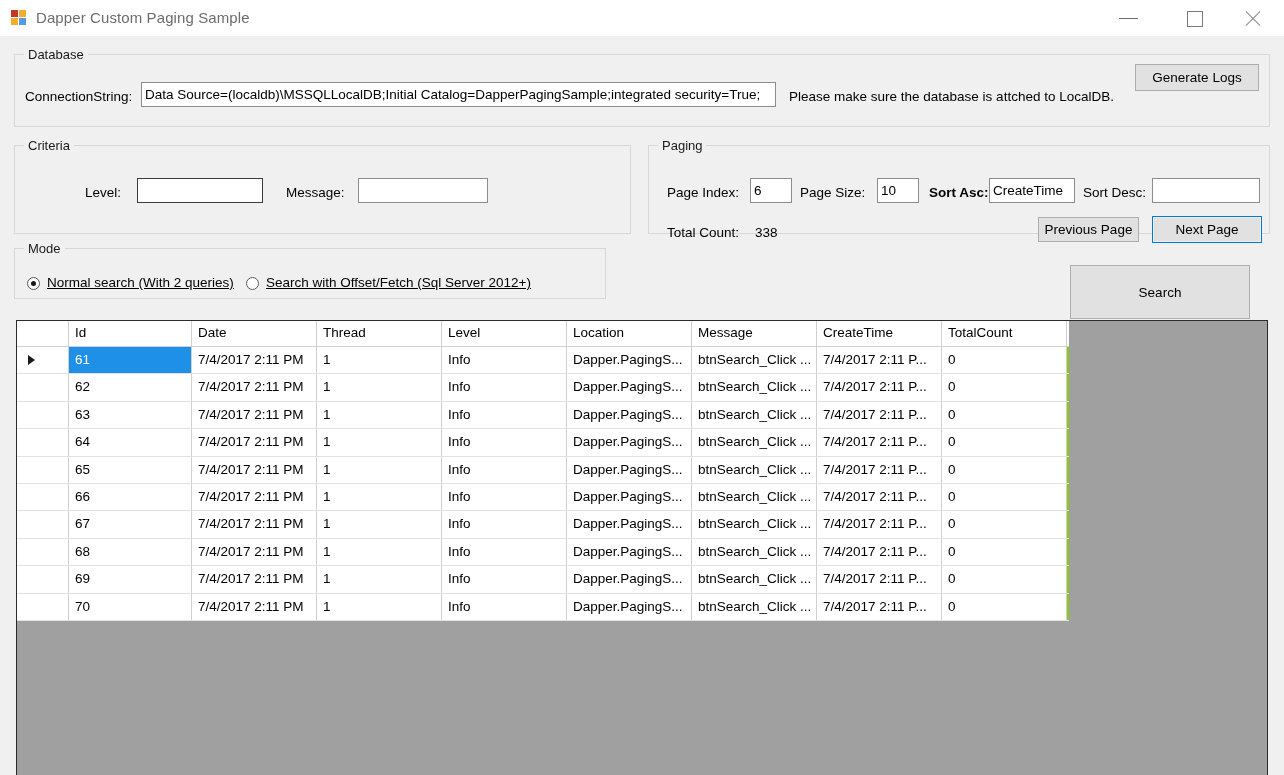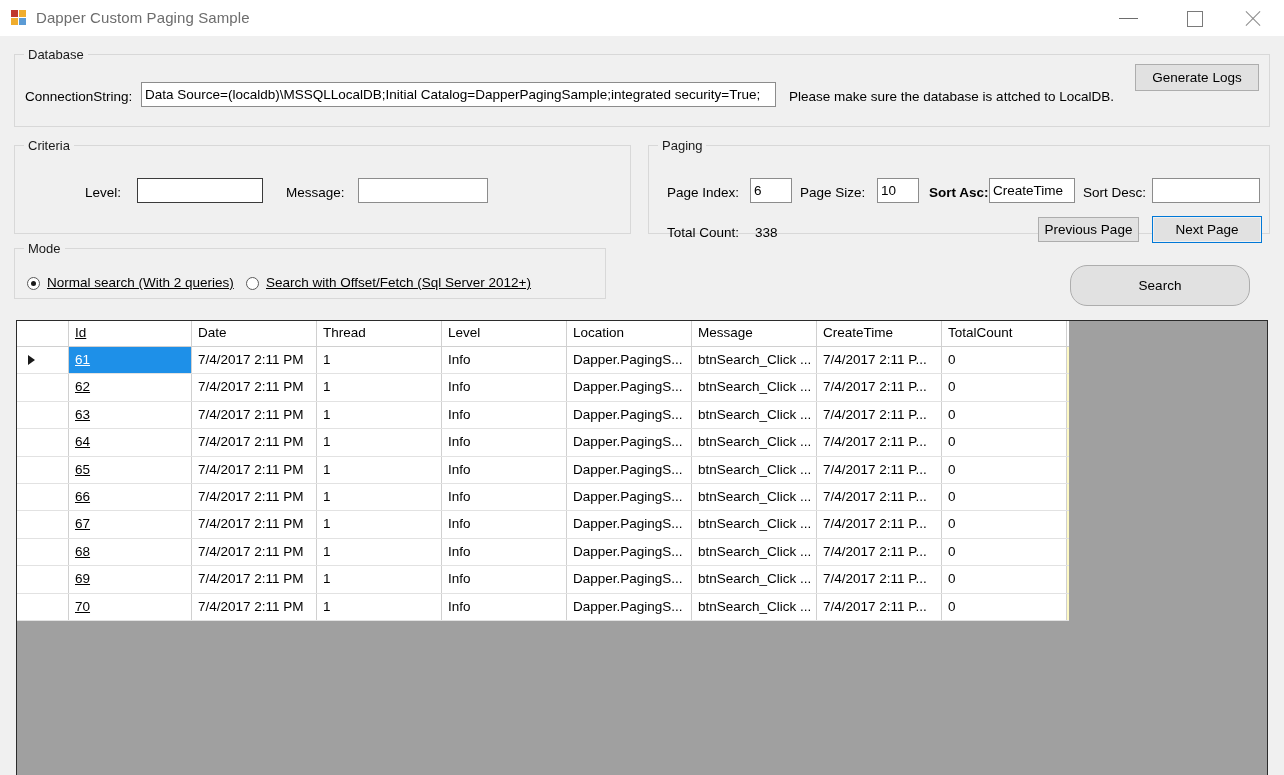--- a/index.html
+++ b/index.html
@@ -150,21 +150,21 @@
   .grid-header .hc {
     border-right: 1px solid #d0d0d0;
     font-size: 13.5px; color: #000;
     padding: 4px 0 0 6px;
     white-space: nowrap; overflow: hidden;
     background: #ffffff;
   }
   .grid-header .hc.rowhdr { padding-left: 0; }
   .grid-row {
     display: flex; height: 27.4px;
-    background: #fef9c3;
+    background: #84cc16;
     border-bottom: 1px solid #e2e2e2;
   }
   .grid-row .gc {
     border-right: 1px solid #d0d0d0;
     font-size: 13.5px; color: #000;
     padding: 5px 0 0 6px;
     white-space: nowrap; overflow: hidden;
     background: #ffffff;
   }
   .grid-row .gc.rowhdr {
@@ -176,21 +176,21 @@
   }
   .row-arrow {
     position: absolute; left: 11px; top: 8px;
     width: 0; height: 0;
     border-left: 7px solid #1a1a1a;
     border-top: 5px solid transparent;
     border-bottom: 5px solid transparent;
   }
   .col-rowhdr { width: 52px; flex: 0 0 52px; }
   .col-w { width: 125px; flex: 0 0 125px; }
-  .col-id { width: 123px; flex: 0 0 123px; text-decoration: underline; }
+  .col-id { width: 123px; flex: 0 0 123px; }
 </style>
 </head>
 <body>
 
 <div class="titlebar">
   <div class="app-icon">
     <i class="a"></i>
       <i class="b"></i>
       <i class="c"></i>
       <i class="d"></i>
@@ -253,21 +253,21 @@
     <div class="radio-wrap" style="left:12px; top:26px;">
       <span class="radio checked"></span>
       <span class="radio-label">Normal search (With 2 queries)</span>
     </div>
     <div class="radio-wrap" style="left:231px; top:26px;">
       <span class="radio"></span>
       <span class="radio-label">Search with Offset/Fetch (Sql Server 2012+)</span>
     </div>
   </div>
 
-  <button class="btn" style="left:1070px; top:228px; width:180px; height:41px;border-radius:17px;">Search</button>
+  <button class="btn" style="left:1070px; top:228px; width:180px; height:54px;">Search</button>
 
   <div class="grid">
     <div class="grid-inner">
       <div class="grid-header">
         <div class="hc rowhdr col-rowhdr"></div>
         <div class="hc col-id">Id</div>
         <div class="hc col-w">Date</div>
         <div class="hc col-w">Thread</div>
         <div class="hc col-w">Level</div>
         <div class="hc col-w">Location</div>

